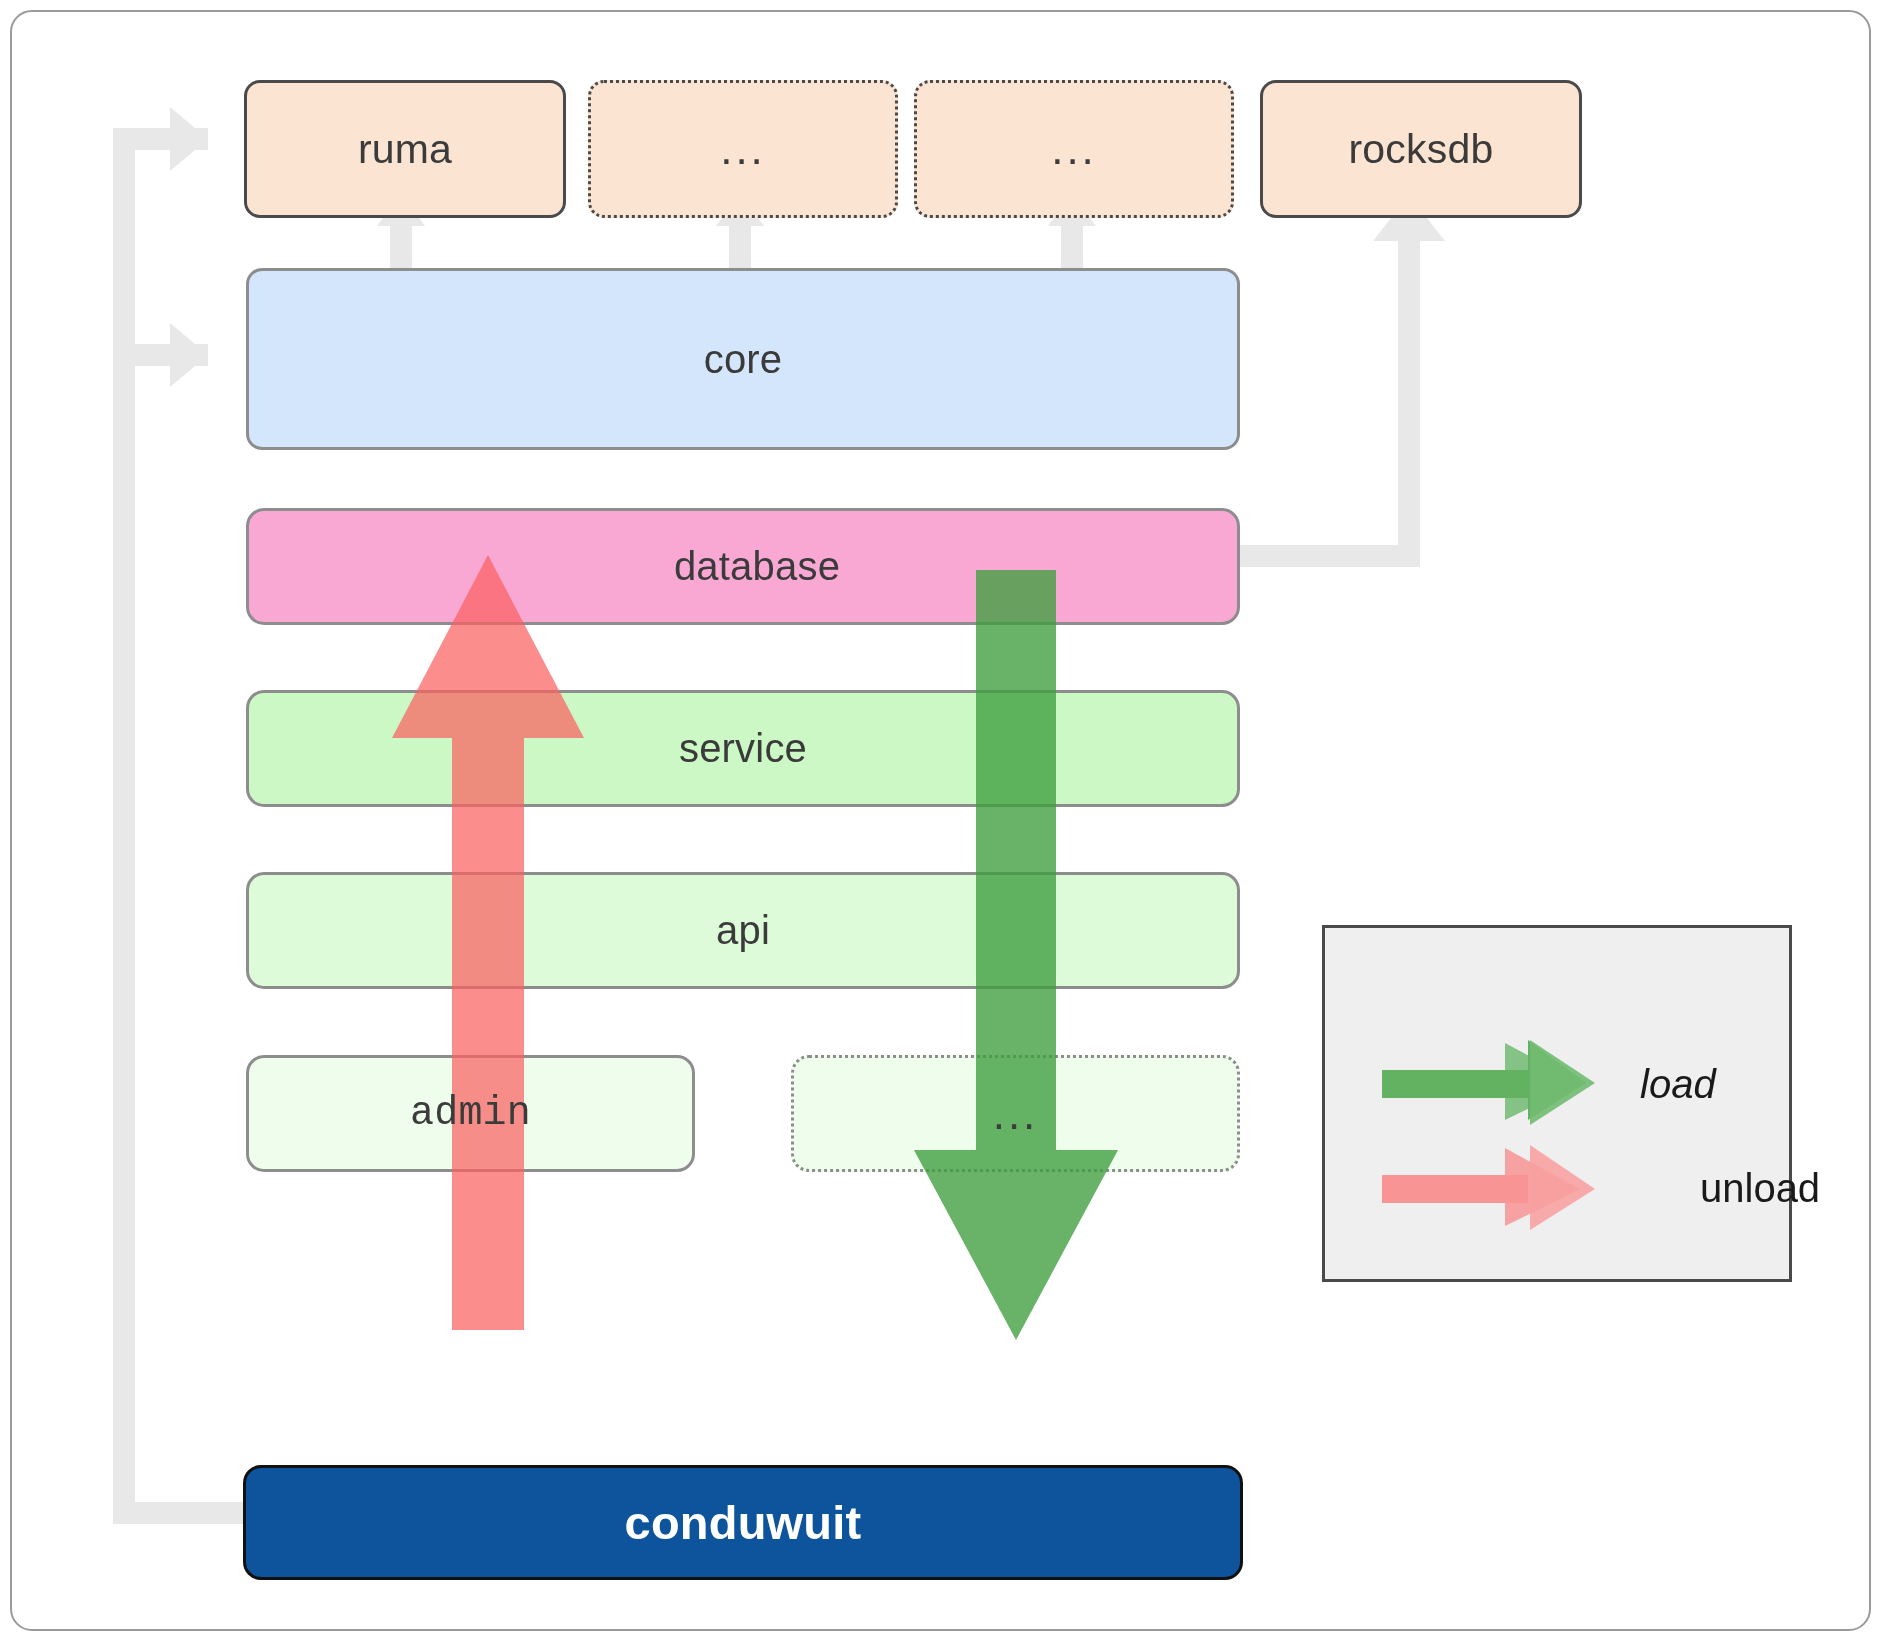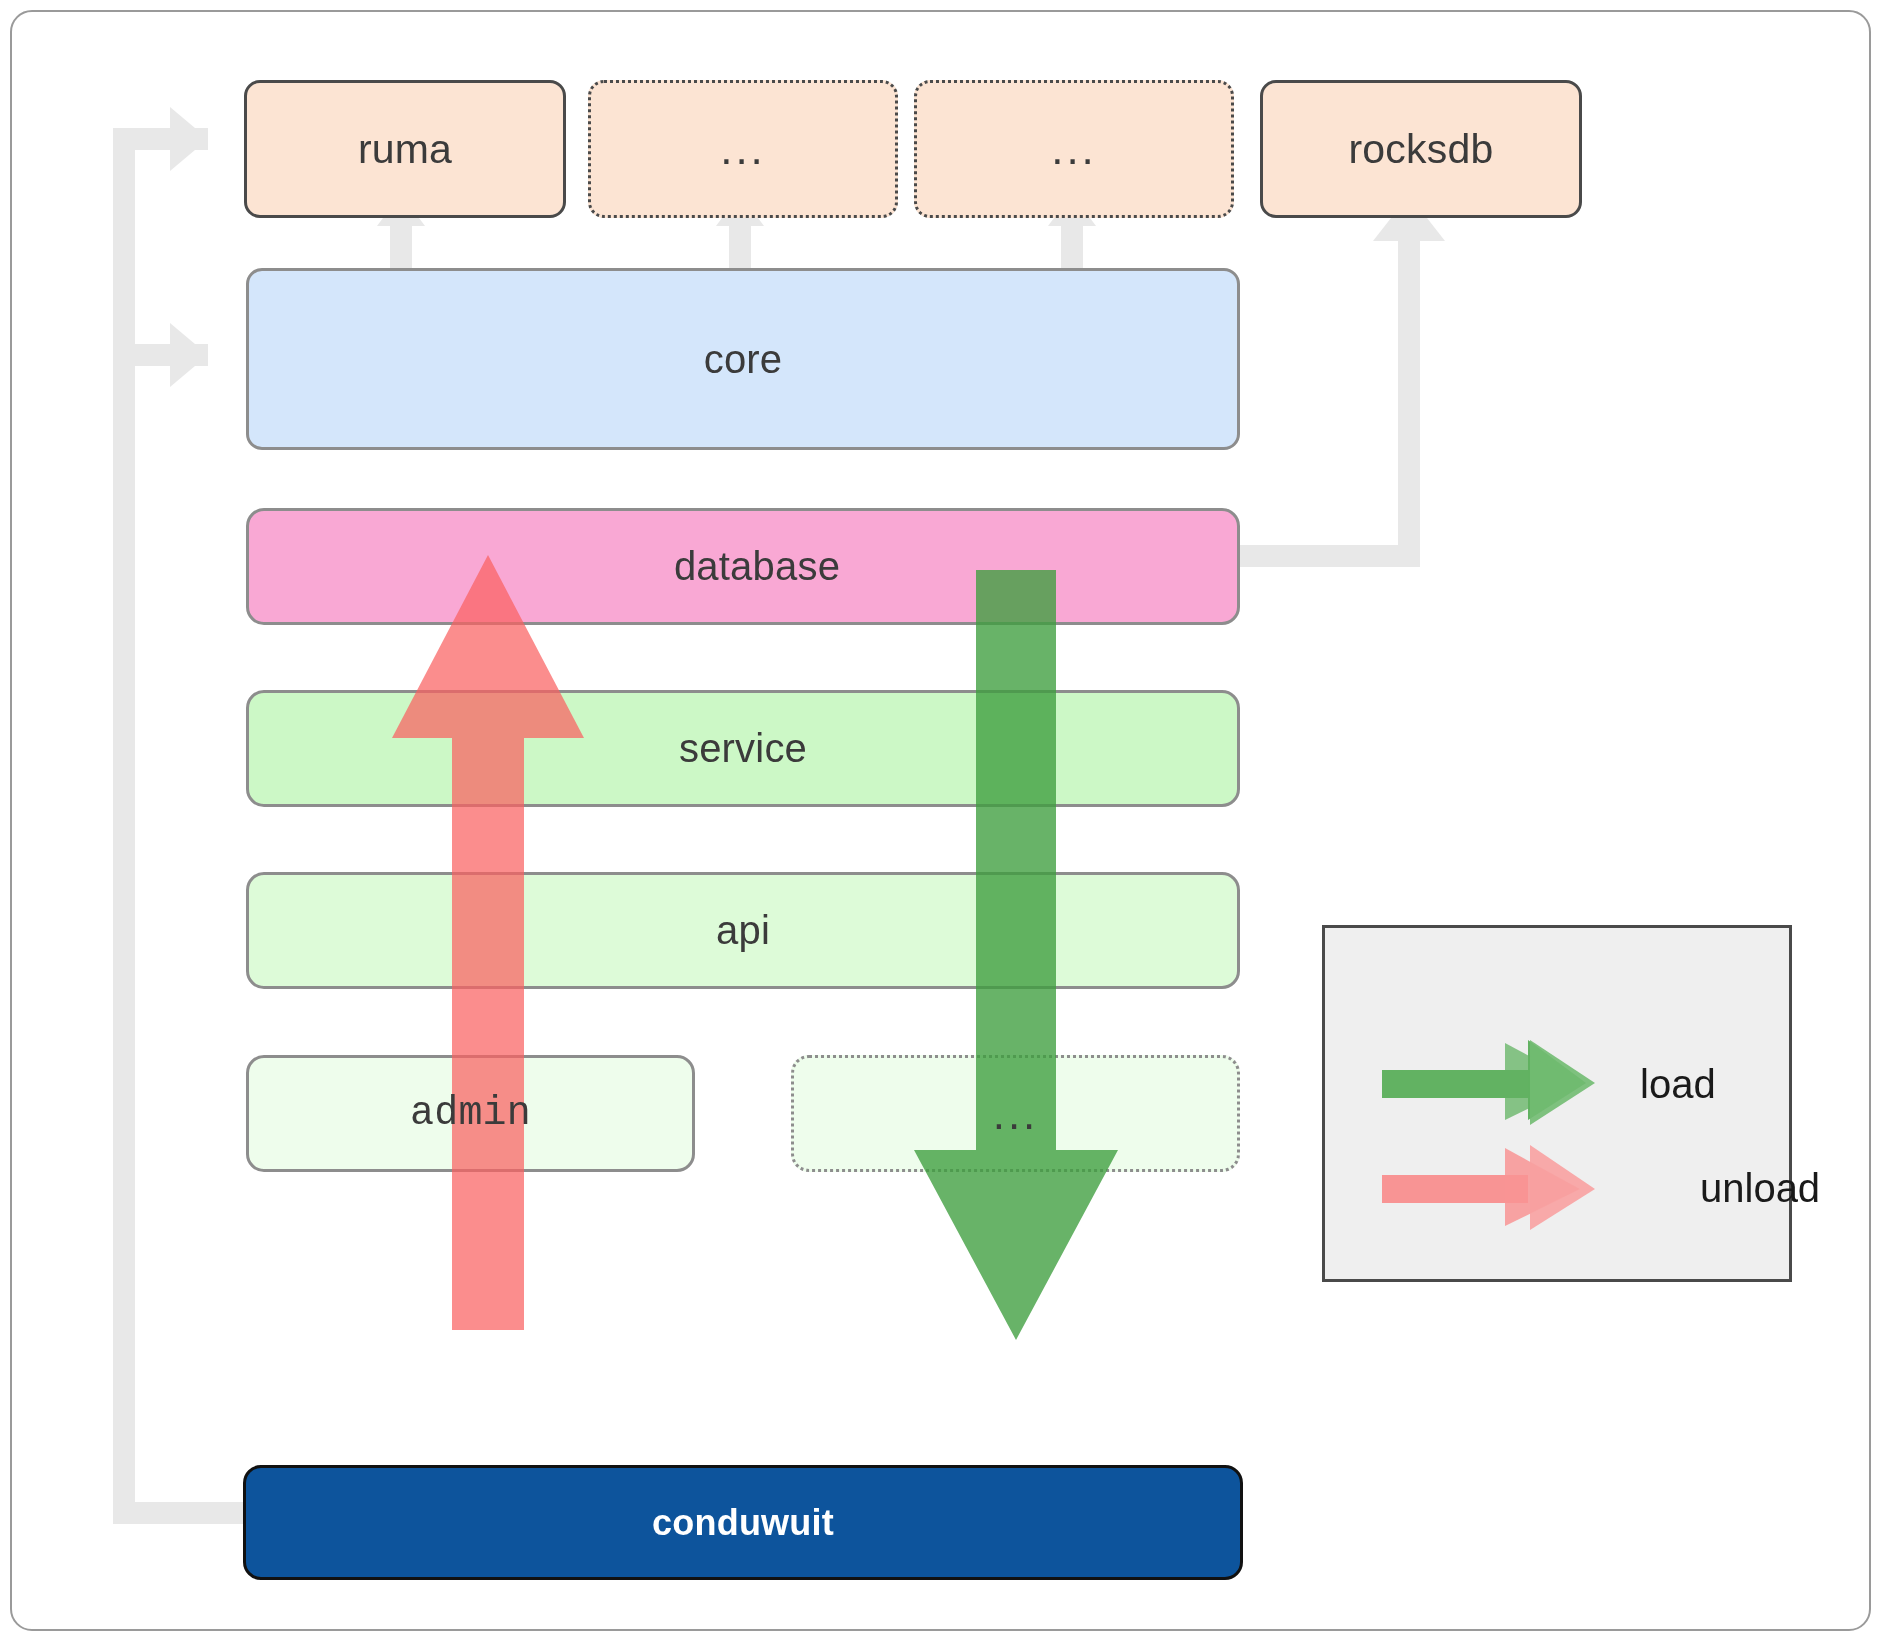--- a/index.html
+++ b/index.html
@@ -67,21 +67,21 @@
   }
   .layer-node.dotted { border: 3px dotted #8d8d8d; }
 
   
   .conduwuit-node {
     background: #0d549c;
     border: 3px solid #111111;
     border-radius: 18px;
     color: #ffffff;
     font-weight: bold;
-    font-size: 36px;
+    font-size: 47px;
   }
 
   
   .gcon {
     position: absolute;
     background: #e8e8e8;
   }
   .gcon-arrow-right {
     position: absolute;
     width: 0; height: 0;
@@ -230,16 +230,16 @@
       <path d="M 1530,1040 L 1595,1083 L 1530,1125 Z" fill="#5cb35c" opacity="0.9"></path>
     </g>
 
     <g opacity="0.85">
       <rect x="1382" y="1175" width="146" height="28" fill="#fa8585"></rect>
       <path d="M 1505,1148 L 1580,1189 L 1505,1226 Z" fill="#fa8585" opacity="0.85"></path>
       <path d="M 1530,1145 L 1595,1189 L 1530,1230 Z" fill="#fb9494" opacity="0.9"></path>
     </g>
   </svg>
 
-  <div class="legend-label" style="left:1640px; top:1062px;">load</div>
+  <div class="legend-label" style="left:1640px; top:1062px;font-style:italic;">load</div>
   <div class="legend-label" style="left:1700px; top:1166px;">unload</div>
 
 </div>
 
 </body></html>

